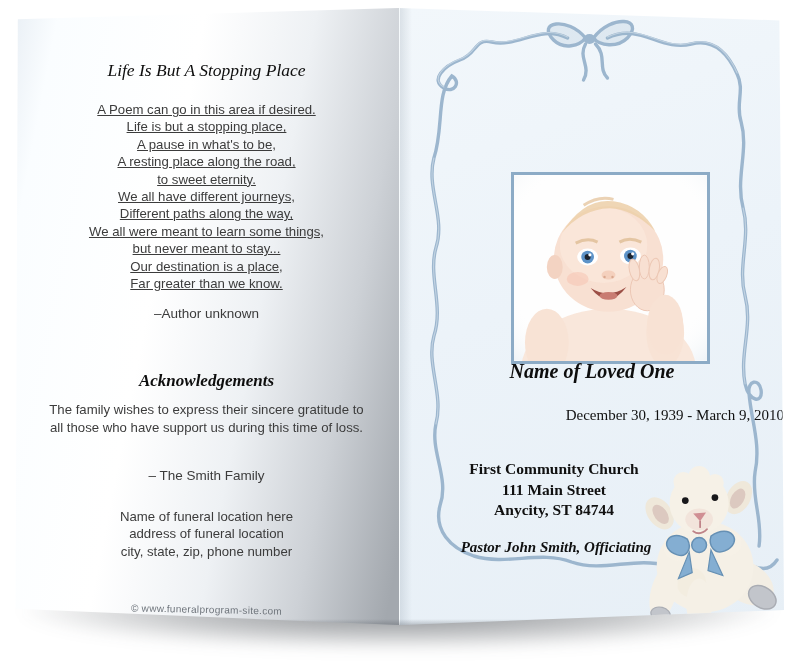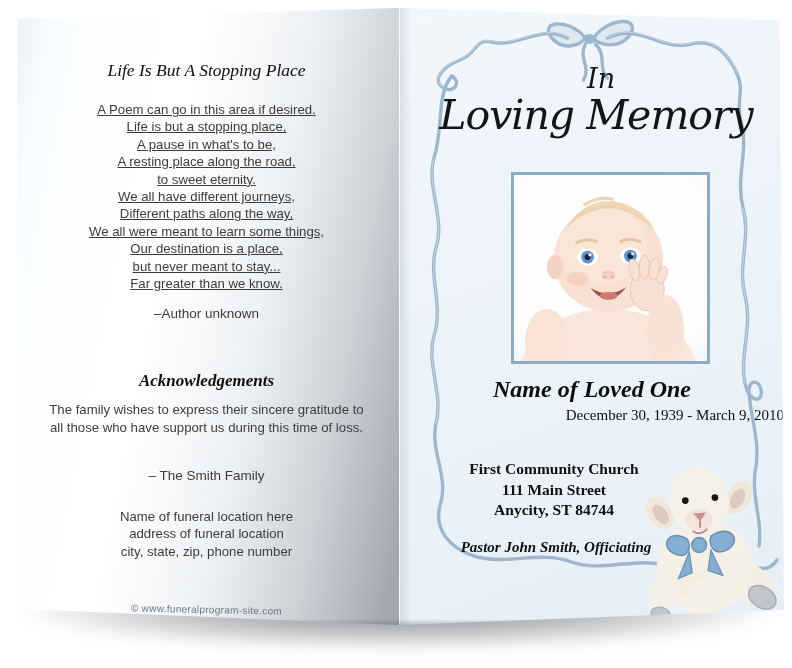--- a/index.html
+++ b/index.html
@@ -57,23 +57,23 @@
     font-family:"DejaVu Serif", serif; font-style:italic; color:#151515; }
   .cover-title .word-in { display:block; font-size:27px; line-height:26px;
     transform:translateX(9px); }
   .cover-title .word-lm { display:block; font-size:41px; line-height:46px;
     transform:translateX(4px); letter-spacing:-1px; }
 
   .photo-frame { position:absolute; left:111px; top:164px; width:199px; height:192px;
     border:3px solid #8cabc6; background:#ffffff; z-index:2; }
   .photo-frame svg { display:block; width:100%; height:100%; }
 
-  .deceased-name { position:absolute; top:368px; left:0; width:100%; text-align:center; z-index:2;
+  .deceased-name { position:absolute; top:352px; left:0; width:100%; text-align:center; z-index:2;
     font-family:"Liberation Serif", serif; font-style:italic; font-weight:bold;
-    font-size:24px; color:#0d0d0d; }
+    font-size:20px; color:#0d0d0d; }
   .deceased-dates { position:absolute; top:399px; left:0; width:100%; text-align:right; z-index:2;
     font-family:"Liberation Serif", serif; font-weight:normal; font-size:15px; color:#101010; }
 
   .venue-block { position:absolute; top:451px; left:0; width:100%; text-align:center; z-index:2;
     transform:translateX(-38px); }
   .venue-line { font-family:"Liberation Serif", serif; font-weight:600;
     font-size:15.5px; line-height:20.5px; color:#101010; }
   .officiant { position:absolute; top:531px; left:0; width:100%; text-align:center; z-index:3;
     transform:translateX(-36px); font-family:"Liberation Serif", serif; font-style:italic;
     font-weight:600; font-size:15px; color:#101010; }
@@ -93,22 +93,22 @@
         <div class="poem-title">Life Is But A Stopping Place</div>
         <div class="poem">
           <div class="poem-line">A Poem can go in this area if desired.</div>
           <div class="poem-line">Life is but a stopping place,</div>
           <div class="poem-line">A pause in what's to be,</div>
           <div class="poem-line">A resting place along the road,</div>
           <div class="poem-line">to sweet eternity.</div>
           <div class="poem-line">We all have different journeys,</div>
           <div class="poem-line">Different paths along the way,</div>
           <div class="poem-line">We all were meant to learn some things,</div>
+          <div class="poem-line">but never meant to stay...</div>
           <div class="poem-line">Our destination is a place,</div>
-          <div class="poem-line">but never meant to stay...</div>
           <div class="poem-line">Far greater than we know.</div>
         </div>
         <div class="poem-author">–Author unknown</div>
 
         <div class="ack-title">Acknowledgements</div>
         <div class="ack-lines">
           <div class="ack-line">The family wishes to express their sincere gratitude to</div>
           <div class="ack-line">all those who have support us during this time of loss.</div>
         </div>
         <div class="ack-signature">– The Smith Family</div>
@@ -148,24 +148,20 @@
 
         <g fill="none" stroke="#c6d6e4" stroke-width="1.1" stroke-linecap="round" opacity="0.9">
           <path d="M168 29 C140 15,118 39,92 33 C74 29,78 45,60 51 C44 57,30 71,44 79"></path>
           <path d="M34 150 C26 180,46 210,36 240 C28 268,44 298,34 328 C26 356,44 386,36 416"></path>
           <path d="M208 29 C240 13,262 43,292 35 C316 29,330 47,338 65"></path>
           <path d="M344 200 C352 230,338 258,346 288 C354 318,340 346,346 376"></path>
         </g>
         <ellipse cx="190" cy="31" rx="6" ry="5" fill="#9cb6ce"></ellipse>
       </svg>
 
-      <div class="cover-title">
-        <span class="word-in">In</span>
-        <span class="word-lm">Loving Memory</span>
-      </div>
 
       <div class="photo-frame">
         <svg viewBox="0 0 194 186">
           <rect x="0" y="0" width="194" height="186" fill="#fefefe"></rect>
           <rect x="0" y="0" width="194" height="186" fill="url(#vign)"></rect>
           <defs>
             <radialGradient id="vign" cx="50%" cy="45%" r="75%">
               <stop offset="70%" stop-color="rgba(255,255,255,0)"></stop>
               <stop offset="100%" stop-color="rgba(205,220,232,0.35)"></stop>
             </radialGradient>

